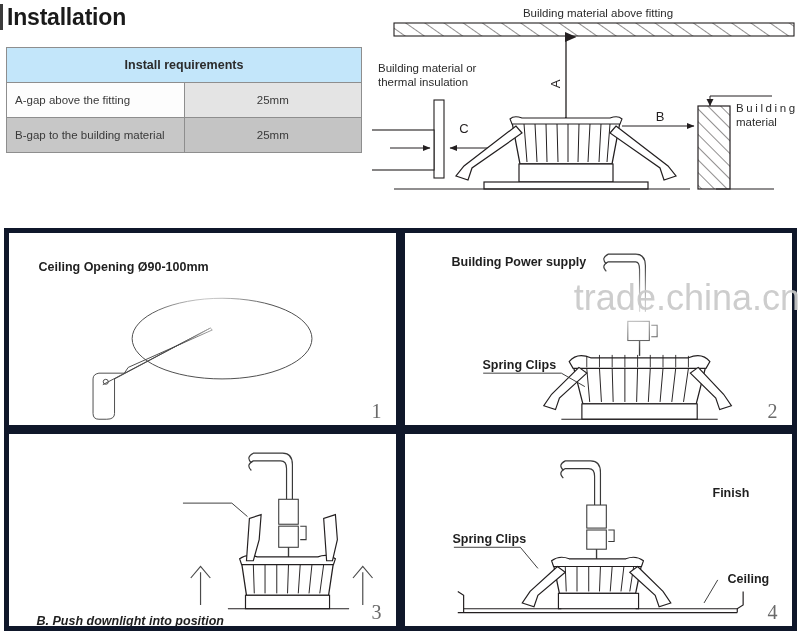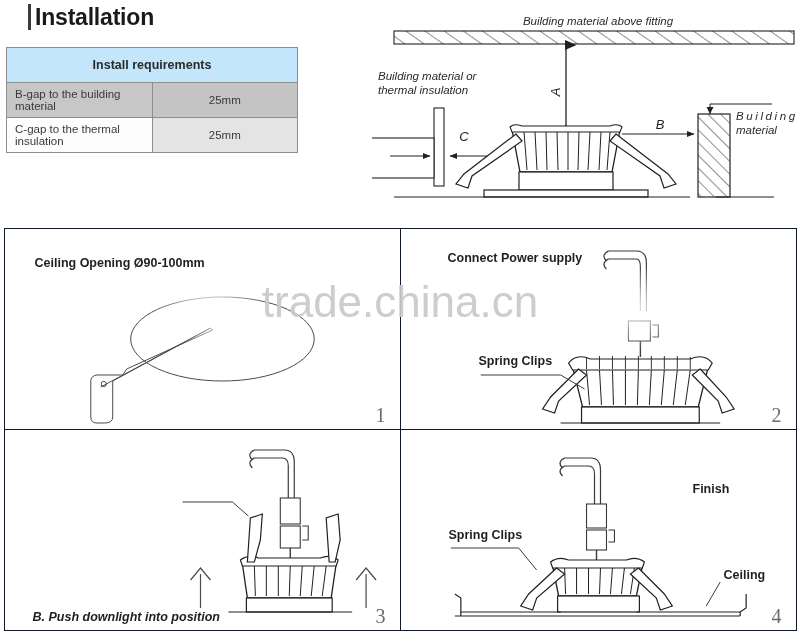--- a/index.html
+++ b/index.html
@@ -18,21 +18,20 @@
 
   
   .title-wrap {
     position: absolute;
     left: 0px;
     top: 0px;
     width: 340px;
     height: 34px;
     display: flex;
     align-items: center;
-    margin-left: 28px;
   }
   .title-bar {
     width: 3px;
     height: 26px;
     background: #3b3b3b;
     margin-right: 4px;
     flex: none;
   }
   .title-text {
     font-size: 23px;
@@ -40,21 +39,21 @@
     letter-spacing: -0.2px;
     color: #1a1a1a;
     line-height: 1;
   }
 
   
   .req-table {
     position: absolute;
     left: 6px;
     top: 47px;
-    width: 292px;
+    width: 356px;
     border-collapse: collapse;
     table-layout: fixed;
     font-size: 11.5px;
     color: #3a3a3a;
   }
   .req-table td, .req-table th {
     border: 1px solid #8e8e8e;
     height: 34px;
     padding: 0 8px;
     vertical-align: middle;
@@ -71,58 +70,57 @@
   .req-value { text-align: center; }
   .row-light .req-label { background: #fdfdfd; }
   .row-light .req-value { background: #e4e4e4; }
   .row-dark .req-label { background: #c7c7c7; margin-top: 16px; }
   .row-dark .req-value { background: #c4c4c4; }
 
   
   .topdiag {
     position: absolute;
     left: 372px;
-    top: 8px;
+    top: 0;
     width: 428px;
     height: 200px;
-    font-style: italic;
   }
   .topdiag svg { display: block; }
 
   
   .panels {
     position: absolute;
     left: 4px;
     top: 228px;
     width: 792px;
     height: 402px;
     display: grid;
     grid-template-columns: 1fr 1fr;
     grid-template-rows: 1fr 1fr;
   }
   .panel {
     position: relative;
-    border: 1px solid #0f172a;
+    border: 5px solid #0f172a;
     margin: -0.5px;
     background: transparent;
     overflow: hidden;
   }
   .panel-caption {
     position: absolute;
     font-size: 12.5px;
     font-weight: bold;
     color: #1f1f1f;
     white-space: nowrap;
   }
   .p1-title { left: 30px; top: 27px; }
   .p2-title { left: 47px; top: 22px; }
   .p2-clip  { left: 78px; top: 125px; }
   .p3-a     { left: 28px; top: 58px; }
   .p3-b     { left: 28px; top: 180px; font-style: italic; }
-  .p4-finish{ left: 292px; top: 52px; }
+  .p4-finish{ left: 308px; top: 52px; }
   .p4-clip  { left: 48px; top: 98px; }
   .p4-ceil  { left: 303px; top: 138px; padding-left: 20px; }
   .panel-num {
     position: absolute;
     right: 14px;
     bottom: 2px;
     font-size: 20px;
     color: #6a6a6a;
     font-family: "Liberation Serif", serif;
   }
@@ -131,22 +129,22 @@
     inset: 0;
   }
   .panel-art svg { display: block; width: 100%; height: 100%; }
 
   
   .watermark {
     position: absolute;
     left: 0;
     top: 277px;
     width: 800px;
-    text-align: center;
-    font-size: 44px;
+    text-align: right;
+    font-size: 36px;
     color: #c9c9c9;
     font-family: "Liberation Sans", sans-serif;
     letter-spacing: 0px;
     pointer-events: none;
     z-index: 40;
     opacity: 0.92;
   }
   .wm-glow {
     position: absolute;
     border-radius: 50%;
@@ -163,26 +161,26 @@
   <div class="title-text">Installation</div>
 </div>
 
 <table class="req-table">
   <thead>
     <tr>
       <th class="req-head" colspan="2">Install requirements</th>
     </tr>
   </thead>
   <tbody>
+    <tr class="row-light">
+      <td class="req-label">A-gap above the fitting</td>
+      <td class="req-value">25mm</td>
+    </tr>
     <tr class="row-dark">
       <td class="req-label">B-gap to the building material</td>
-      <td class="req-value">25mm</td>
-    </tr>
-    <tr class="row-light">
-      <td class="req-label">C-gap to the thermal insulation</td>
       <td class="req-value">25mm</td>
     </tr>
   </tbody>
 </table>
 
 <div class="topdiag">
   <svg width="428" height="200" viewBox="0 0 428 200" xmlns="http://www.w3.org/2000/svg">
     <defs>
       <pattern id="hatchCeil" width="11" height="11" patternUnits="userSpaceOnUse" patternTransform="rotate(-55)">
         <line x1="0" y1="0" x2="0" y2="11" stroke="#231f20" stroke-width="1"></line>
@@ -344,21 +342,21 @@
         </g>
 
         <g fill="#ffffff" stroke="#231f20" stroke-width="1.2">
           <path d="M178 140 L150 168 L142 180 L154 184 L158 172 L186 146 Z"></path>
           <path d="M300 140 L326 168 L334 180 L322 184 L318 172 L292 146 Z"></path>
         </g>
 
         <path d="M80 146 L160 146 L184 160" fill="none" stroke="#3a3a3a" stroke-width="1"></path>
       </svg>
     </div>
-    <div class="panel-caption p2-title">Connect Power supply</div>
+    <div class="panel-caption p2-title">Building Power supply</div>
     <div class="panel-caption p2-clip">Spring Clips</div>
     <div class="panel-num">2</div>
   </div>
 
   <div class="panel">
     <div class="panel-art">
       <svg viewBox="0 0 396 200" preserveAspectRatio="none">
 
         <g fill="none" stroke="#3a3a3a" stroke-width="1.2">
           <path d="M248 30 Q242 24 250 20 L280 20 Q290 20 290 32 L290 68"></path>

